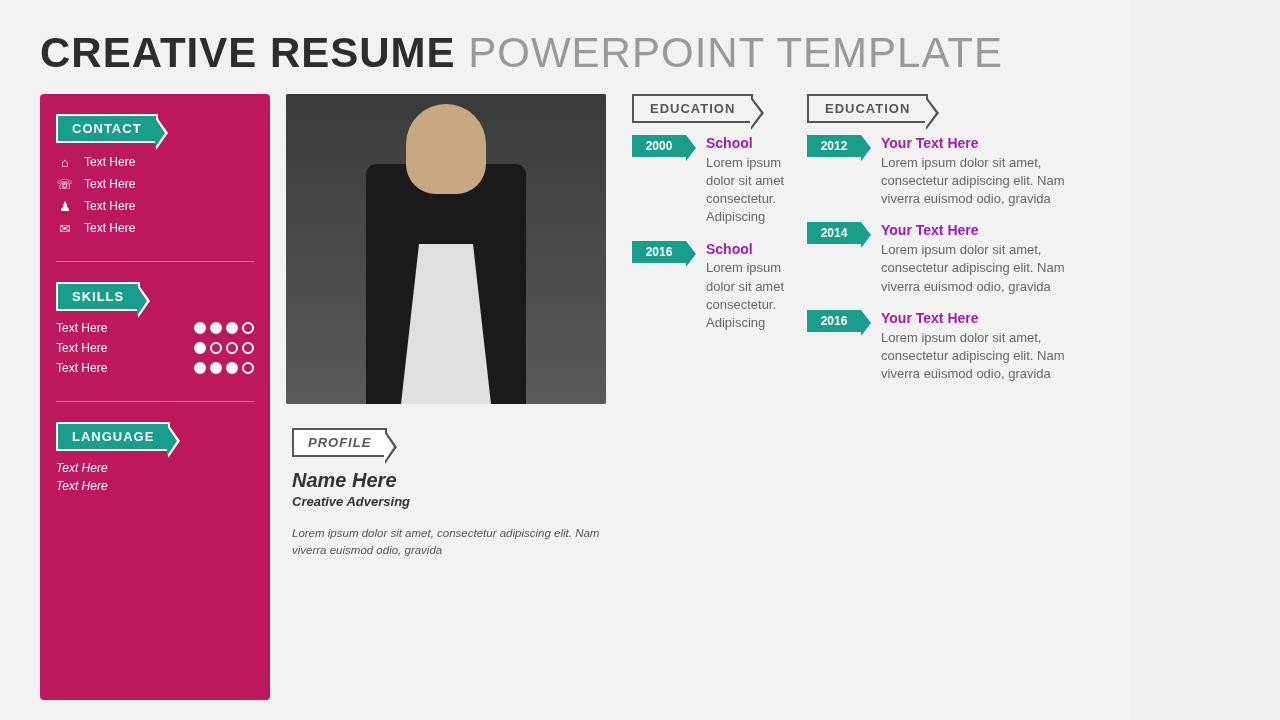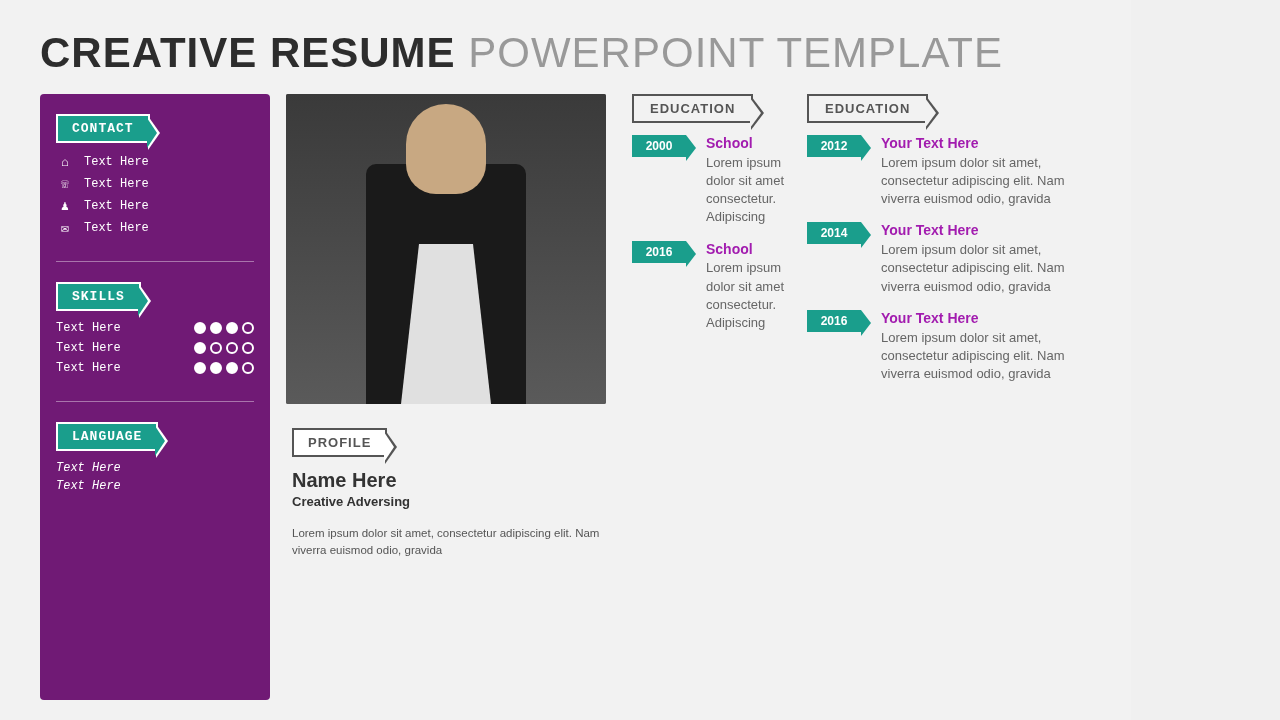--- a/index.html
+++ b/index.html
@@ -43,28 +43,27 @@
     
     .main-content {
       display: flex;
       flex: 1;
       gap: 16px;
     }
 
     
     .sidebar {
       width: 230px;
-      background: #701a75;
+      background: #be185d;
       border-radius: 4px;
       padding: 20px 16px;
       display: flex;
       flex-direction: column;
       gap: 16px;
       flex-shrink: 0;
-      font-family: Liberation Mono, monospace;
     }
 
     .section-header {
       display: flex;
       align-items: center;
       margin-bottom: 10px;
     }
 
     .section-label {
       background: #1a9e8c;
@@ -206,20 +205,21 @@
       transform: translateX(-50%);
       width: 90px;
       height: 160px;
       background: #e0e0e0;
       border-radius: 5px 5px 0 0;
       clip-path: polygon(20% 0%, 80% 0%, 100% 100%, 0% 100%);
     }
 
     .profile-section {
       padding: 10px 6px;
+      font-style: italic;
     }
     .profile-header-label {
       display: flex;
       align-items: center;
       margin-bottom: 12px;
     }
     .profile-label {
       background: white;
       border: 2px solid #555;
       color: #555;

